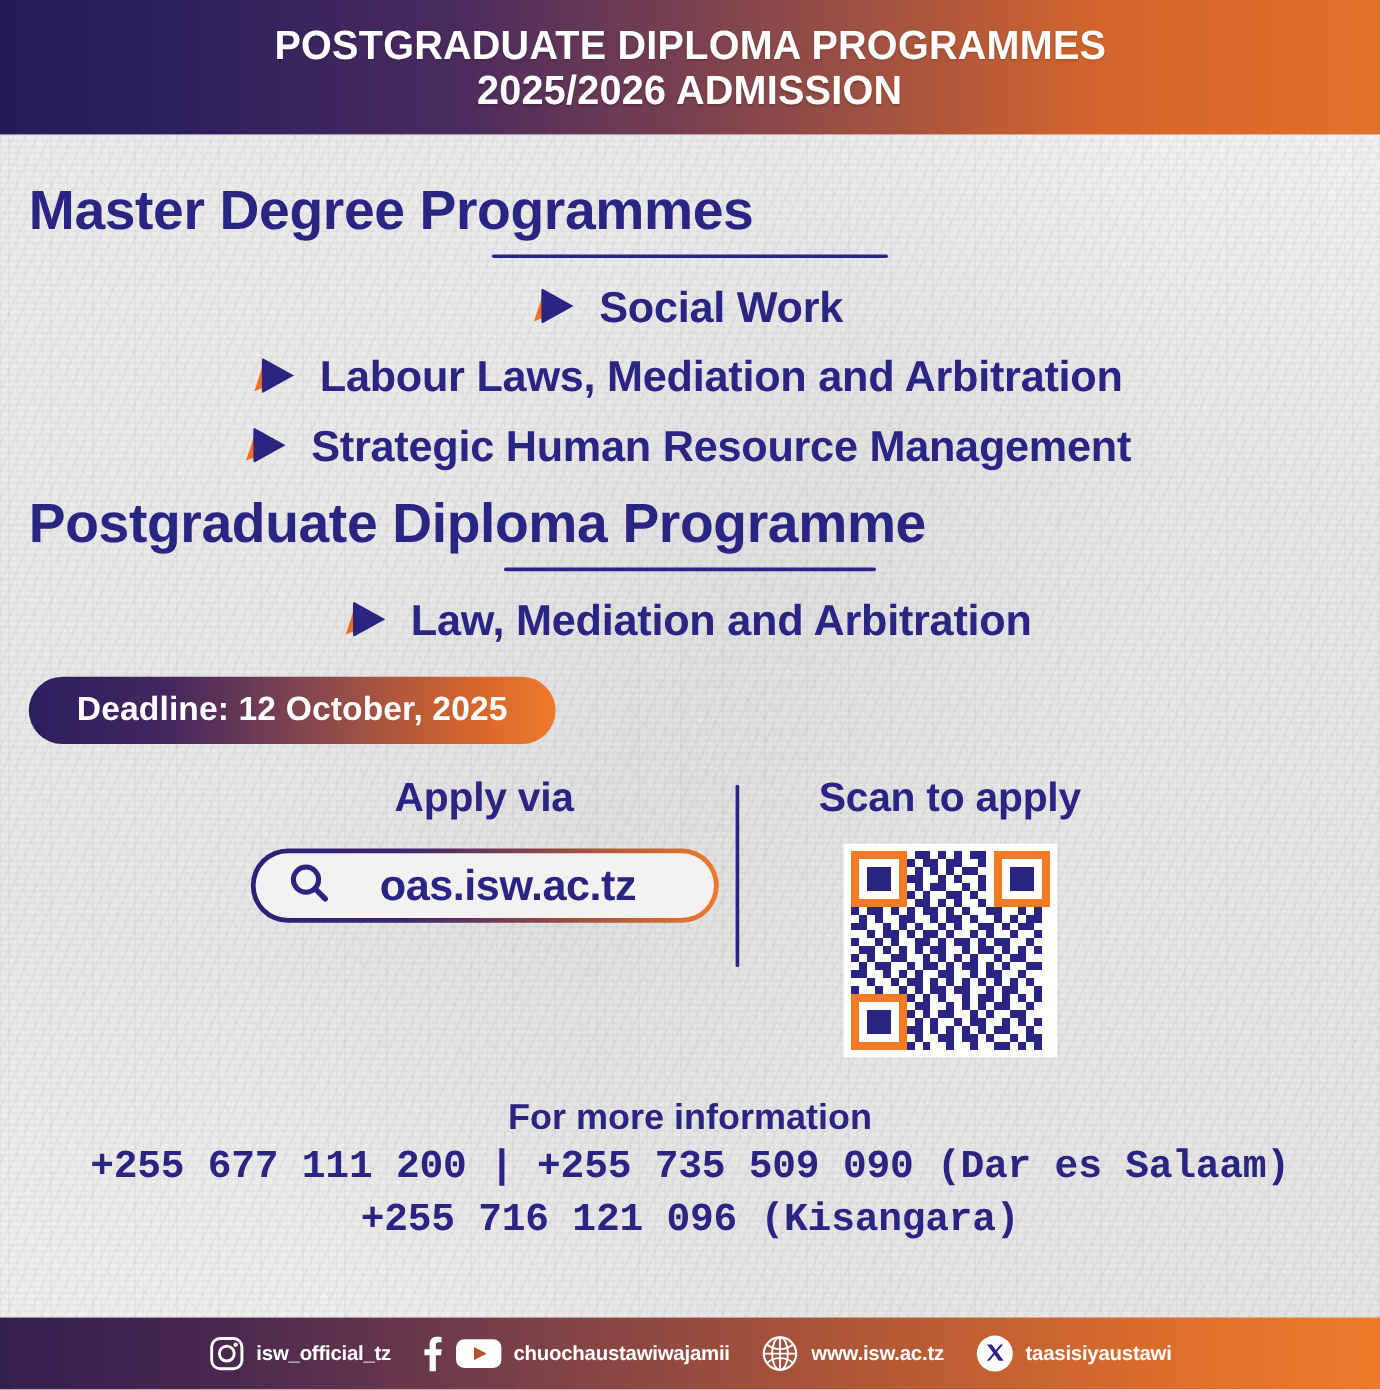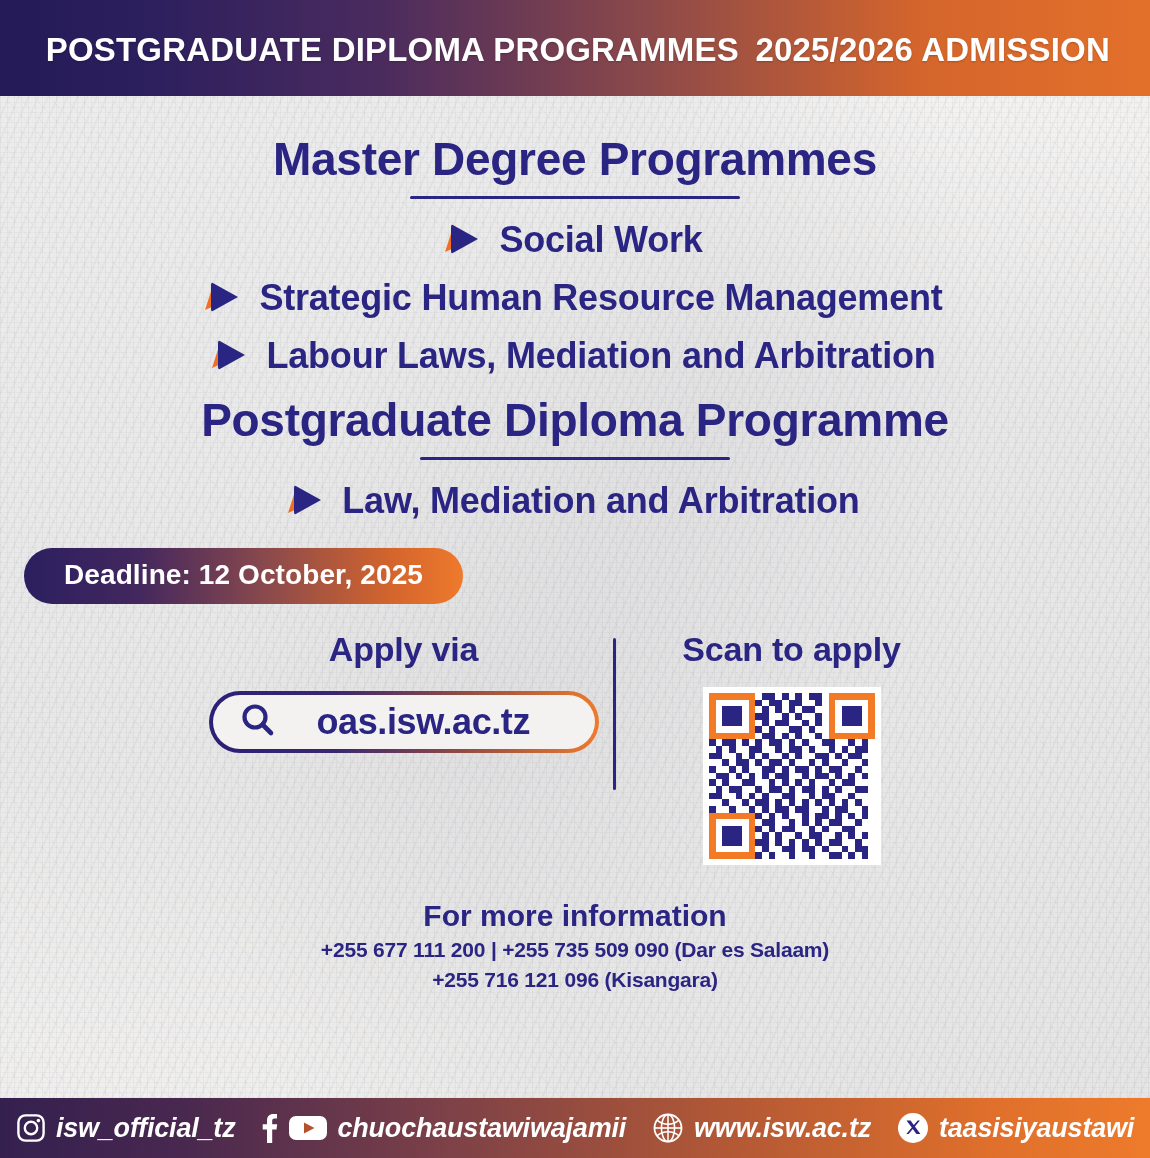--- a/index.html
+++ b/index.html
@@ -29,42 +29,41 @@
     position:absolute; inset:0;
     background-image:
       repeating-linear-gradient(113deg, rgba(95,95,110,0.05) 0 2px, transparent 2px 9px),
       repeating-linear-gradient(47deg, rgba(95,95,110,0.04) 0 1px, transparent 1px 11px);
     pointer-events:none;
   }
 
   
   .header {
     position:relative; z-index:3;
-    height:96px;
+    height:112px;
     background:linear-gradient(90deg,#251a58 0%, #2b1f5e 12%, #4a2b5e 33%, #8e4a49 57%, #d4652c 80%, #e3702a 100%);
-    display:flex; flex-direction:row;
+    display:flex; flex-direction:column;
     align-items:center; justify-content:center;
     padding-top:2px;
   }
   .header-line {
     color:#ffffff;
     font-weight:900;
     font-size:34px;
     letter-spacing:0.2px;
     line-height:1.12;
     text-align:center;
     text-shadow:0 1px 2px rgba(0,0,0,0.22);
     transform:scaleX(0.97);
   }
 
   
   .main { position:relative; z-index:3; padding:0 24px; }
 
   .section-title {
-    text-align:center;
     color:#2a2483;
     font-weight:800;
     font-size:46px;
     letter-spacing:-0.3px;
   }
   .title-master  { margin-top:36px; }
   .title-pgd     { margin-top:16px; }
 
   .title-rule {
     width:330px; height:3px;
@@ -192,43 +191,43 @@
   
   .contact { text-align:center; margin-top:34px; }
   .contact-heading {
     color:#2a2483;
     font-weight:800;
     font-size:30px;
   }
   .contact-line {
     color:#2a2483;
     font-weight:700;
-    font-size:21px;
+    font-size:33px;
     line-height:1.22;
     margin-top:4px;
     letter-spacing:-0.2px;
+    font-family:Liberation Mono, monospace;
   }
 
   
   .footer {
     position:absolute; left:0; bottom:0; z-index:4;
     width:1150px; height:60px;
     background:linear-gradient(90deg,#34204f 0%, #49284f 16%, #7b4048 38%, #b45935 64%, #df6f2b 86%, #ee7b2b 100%);
     display:flex; align-items:center; justify-content:center;
     gap:26px;
     padding:0 22px;
   }
   .social { display:flex; align-items:center; gap:10px; }
   .social-label{
     color:#ffffff;
     font-weight:800;
-    font-size:27px;
+    font-size:17px;
     letter-spacing:-0.2px;
     white-space:nowrap;
-    font-style:italic;
   }
   .social svg{ display:block; }
 </style>
 </head>
 <body>
 
 <div class="poster">
 
   <div class="header">
     <div class="header-line">POSTGRADUATE DIPLOMA PROGRAMMES</div>
@@ -248,29 +247,29 @@
             <span class="tri-navy"></span>
         </span>
         <span class="prog-label">Social Work</span>
       </div>
 
       <div class="prog-item">
         <span class="bullet">
           <span class="tri-orange"></span>
             <span class="tri-navy"></span>
         </span>
-        <span class="prog-label">Strategic Human Resource Management</span>
+        <span class="prog-label">Labour Laws, Mediation and Arbitration</span>
       </div>
 
       <div class="prog-item">
         <span class="bullet">
           <span class="tri-orange"></span>
             <span class="tri-navy"></span>
         </span>
-        <span class="prog-label">Labour Laws, Mediation and Arbitration</span>
+        <span class="prog-label">Strategic Human Resource Management</span>
       </div>
 
     </div>
 
     <div class="section-title title-pgd">Postgraduate Diploma Programme</div>
     <div class="title-rule narrow"></div>
 
     <div class="prog-list">
       <div class="prog-item">
         <span class="bullet">

